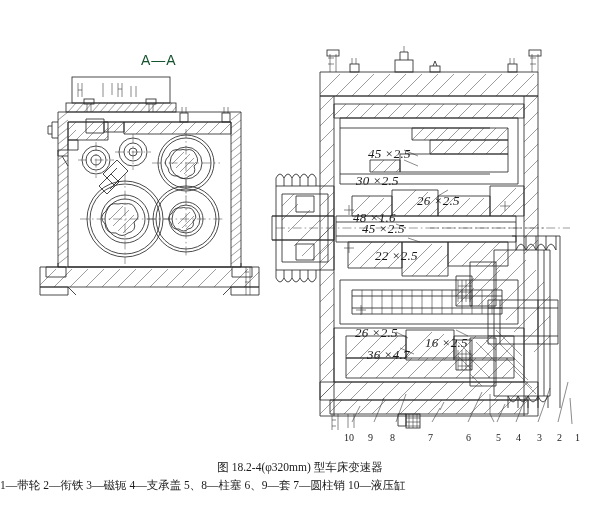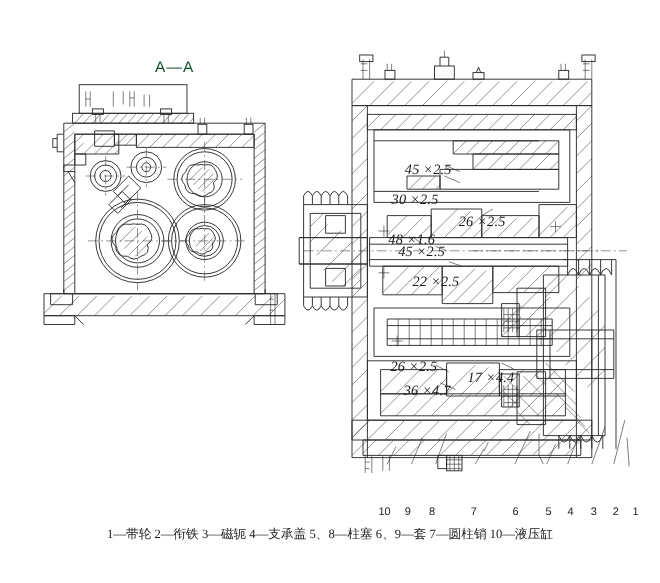--- a/index.html
+++ b/index.html
@@ -18,25 +18,24 @@
 
   
   .dim{
     position:absolute;font-size:13px;white-space:nowrap;color:#1a1a1a;
     font-family:"Liberation Serif","DejaVu Serif",serif;letter-spacing:.2px;font-style:italic;
   }
 
   
   .callout{
     position:absolute;font-size:10px;color:#1a1a1a;
-    font-family:Liberation Sans, sans-serif;
-    margin-top:28px;
+    font-family:Liberation Serif, serif;
   }
   .caption-title{position:absolute;left:0;right:0;top:460px;text-align:center;font-size:11.5px;}
-  .caption-legend{position:absolute;left:0;right:0;top:478px;text-align:center;font-size:11.5px;}
+  .caption-legend{position:absolute;left:0;right:0;top:478px;font-size:11.5px;}
 
   
   svg{position:absolute;left:0;top:0;overflow:visible;}
   .ln{stroke:#2b2b2b;fill:none;stroke-width:.85;}
   .ln-t{stroke:#2b2b2b;fill:none;stroke-width:.55;}
   .ln-h{stroke:#3a3a3a;fill:none;stroke-width:.5;}
   .ctr{stroke:#4a4a4a;fill:none;stroke-width:.55;stroke-dasharray:9 3 1.6 3;}
 </style>
 </head>
 <body>
@@ -371,28 +370,29 @@
   </svg>
 
   <div class="dim" style="left:368px;top:146px;">45 ×2.5</div>
   <div class="dim" style="left:356px;top:173px;">30 ×2.5</div>
   <div class="dim" style="left:417px;top:193px;">26 ×2.5</div>
   <div class="dim" style="left:353px;top:210px;">48 ×1.6</div>
   <div class="dim" style="left:362px;top:221px;">45 ×2.5</div>
   <div class="dim" style="left:375px;top:232px;margin-top:16px;">22 ×2.5</div>
   <div class="dim" style="left:355px;top:325px;">26 ×2.5</div>
   <div class="dim" style="left:367px;top:347px;">36 ×4.7</div>
-  <div class="dim" style="left:425px;top:335px;">17 ×4.4</div>
+  <div class="dim" style="left:425px;top:335px;">16 ×2.5</div>
 
   <div class="callout" style="left:344px;top:432px;">10</div>
   <div class="callout" style="left:368px;top:432px;">9</div>
   <div class="callout" style="left:390px;top:432px;">8</div>
   <div class="callout" style="left:428px;top:432px;">7</div>
   <div class="callout" style="left:466px;top:432px;">6</div>
   <div class="callout" style="left:496px;top:432px;">5</div>
   <div class="callout" style="left:516px;top:432px;">4</div>
   <div class="callout" style="left:537px;top:432px;">3</div>
   <div class="callout" style="left:557px;top:432px;">2</div>
   <div class="callout" style="left:575px;top:432px;">1</div>
 
+  <div class="caption-title">图 18.2-4(φ320mm) 型车床变速器</div>
   <div class="caption-legend">1—带轮  2—衔铁  3—磁轭  4—支承盖  5、8—柱塞  6、9—套  7—圆柱销   10—液压缸</div>
 
 </div>
 
 </body></html>

